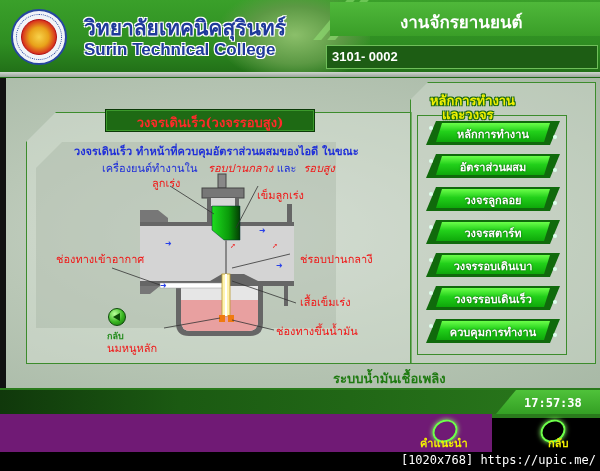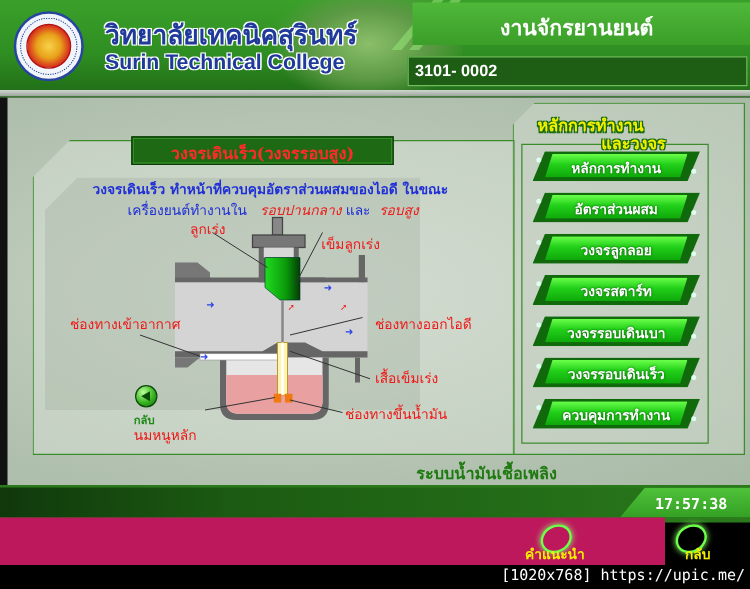--- a/index.html
+++ b/index.html
@@ -58,21 +58,21 @@
   .back-circle::after { content: ""; position: absolute; left: 4px; top: 4px; border-top: 4px solid transparent; border-bottom: 4px solid transparent; border-right: 7px solid #0c4a08; }
   .back-label { position: absolute; left: 107px; top: 251px; font-size: 9px; font-weight: bold; color: #1f8a18; }
 
   
   .menu-frame { position: absolute; left: 410px; top: 4px; width: 186px; height: 282px;
     border: 1px solid #3c8c2c; clip-path: polygon(18px 0, 100% 0, 100% 100%, 0 100%, 0 18px); background: rgba(220,230,218,0.35); }
   .menu-inner { position: absolute; left: 417px; top: 37px; width: 150px; height: 240px; border: 1px solid #3c8c2c; background: rgba(200,210,198,0.4); }
   .menu-title1 { position: absolute; left: 430px; top: 12px; font-size: 13px; font-weight: bold; color: #f0f000;
     text-shadow: 1px 1px 0 #1b6a10, -1px -1px 0 #1b6a10, 1px -1px 0 #1b6a10, -1px 1px 0 #1b6a10; }
   .menu-title2 { position: absolute; left: 442px; top: 26px; font-size: 13px; font-weight: bold; color: #f0f000;
-    text-shadow: 1px 1px 0 #1b6a10, -1px -1px 0 #1b6a10, 1px -1px 0 #1b6a10, -1px 1px 0 #1b6a10; margin-left: 39px; }
+    text-shadow: 1px 1px 0 #1b6a10, -1px -1px 0 #1b6a10, 1px -1px 0 #1b6a10, -1px 1px 0 #1b6a10; }
   .menu-btn { position: absolute; left: 426px; width: 134px; height: 24px; cursor: pointer; }
   .menu-btn-shape { position: absolute; left: 0; top: 0; width: 134px; height: 24px;
     background: #106a0c; clip-path: polygon(10px 0, 100% 0, calc(100% - 10px) 100%, 0 100%); }
   .menu-btn-face { position: absolute; left: 10px; top: 2px; width: 114px; height: 19px;
     background: linear-gradient(180deg, #6bff4a 0%, #22d01a 45%, #0ea80a 100%);
     clip-path: polygon(6px 0, 100% 0, calc(100% - 6px) 100%, 0 100%); }
   .menu-btn-dot { position: absolute; width: 4px; height: 4px; border-radius: 50%; background: #dfe; top: 5px; }
   .menu-btn-label { position: absolute; left: 10px; top: 4px; width: 114px; text-align: center; font-size: 11px; font-weight: bold; color: #fff; white-space: nowrap;
     text-shadow: 0 0 2px #0a4a06; }
 
@@ -81,21 +81,21 @@
   
   .status { position: absolute; left: 0; top: 388px; width: 600px; height: 30px; background: #2a7a1c; }
   .status-band { position: absolute; left: 0; top: 390px; width: 600px; height: 24px;
     background: linear-gradient(90deg, #10380b 0%, #1b5a12 30%, #2a7a1c 100%); }
   .status-text { position: absolute; left: 6px; top: 395px; font-size: 11px; font-weight: bold; color: #fff; white-space: nowrap; }
   .time-box { position: absolute; left: 496px; top: 390px; width: 104px; height: 24px;
     background: linear-gradient(180deg,#4fc23a,#34a024); clip-path: polygon(20px 0, 100% 0, 100% 100%, 0 100%); }
   .time-text { position: absolute; left: 524px; top: 396px; font-size: 12px; font-weight: bold; color: #fff; font-family: "DejaVu Sans Mono", monospace; }
 
   
-  .footer { position: absolute; left: 0; top: 414px; width: 532px; height: 38px; background: #be185d; }
+  .footer { position: absolute; left: 0; top: 414px; width: 492px; height: 38px; background: #701a75; }
   .foot-ring { position: absolute; width: 26px; height: 22px; border-radius: 50%; border: 2px solid #6dff4a;
     box-shadow: 0 0 5px #8cff6a; transform: rotate(-30deg); }
   .foot-label { position: absolute; font-size: 11px; font-weight: bold; color: #f4f000; white-space: nowrap; }
   .watermark { position: absolute; right: 4px; top: 453px; font-size: 12px; color: #fff; font-family: "DejaVu Sans Mono", monospace; }
 </style>
 </head>
 <body>
 
 <div id="app">
 
@@ -194,21 +194,21 @@
         <line x1="290" y1="176" x2="232" y2="190"></line>
         <line x1="296" y1="225" x2="232" y2="203"></line>
         <line x1="274" y1="252" x2="232" y2="242"></line>
         <line x1="164" y1="250" x2="220" y2="240"></line>
       </g>
     </svg>
 
     <div class="lbl" style="left:152px;top:96px">ลูกเร่ง</div>
     <div class="lbl" style="left:257px;top:108px">เข็มลูกเร่ง</div>
     <div class="lbl" style="left:56px;top:172px">ช่องทางเข้าอากาศ</div>
-    <div class="lbl" style="left:300px;top:172px">ช่องทางออกไอดี</div>
+    <div class="lbl" style="left:300px;top:172px">ช่รอบปานกลางี</div>
     <div class="lbl" style="left:300px;top:215px">เสื้อเข็มเร่ง</div>
     <div class="lbl" style="left:276px;top:244px">ช่องทางขึ้นน้ำมัน</div>
     <div class="lbl" style="left:107px;top:261px">นมหนูหลัก</div>
 
     <div class="back-circle"></div>
     <div class="back-label">กลับ</div>
 
     <div class="menu-frame"></div>
     <div class="menu-inner"></div>
     <div class="menu-title1">หลักการทำงาน</div>

